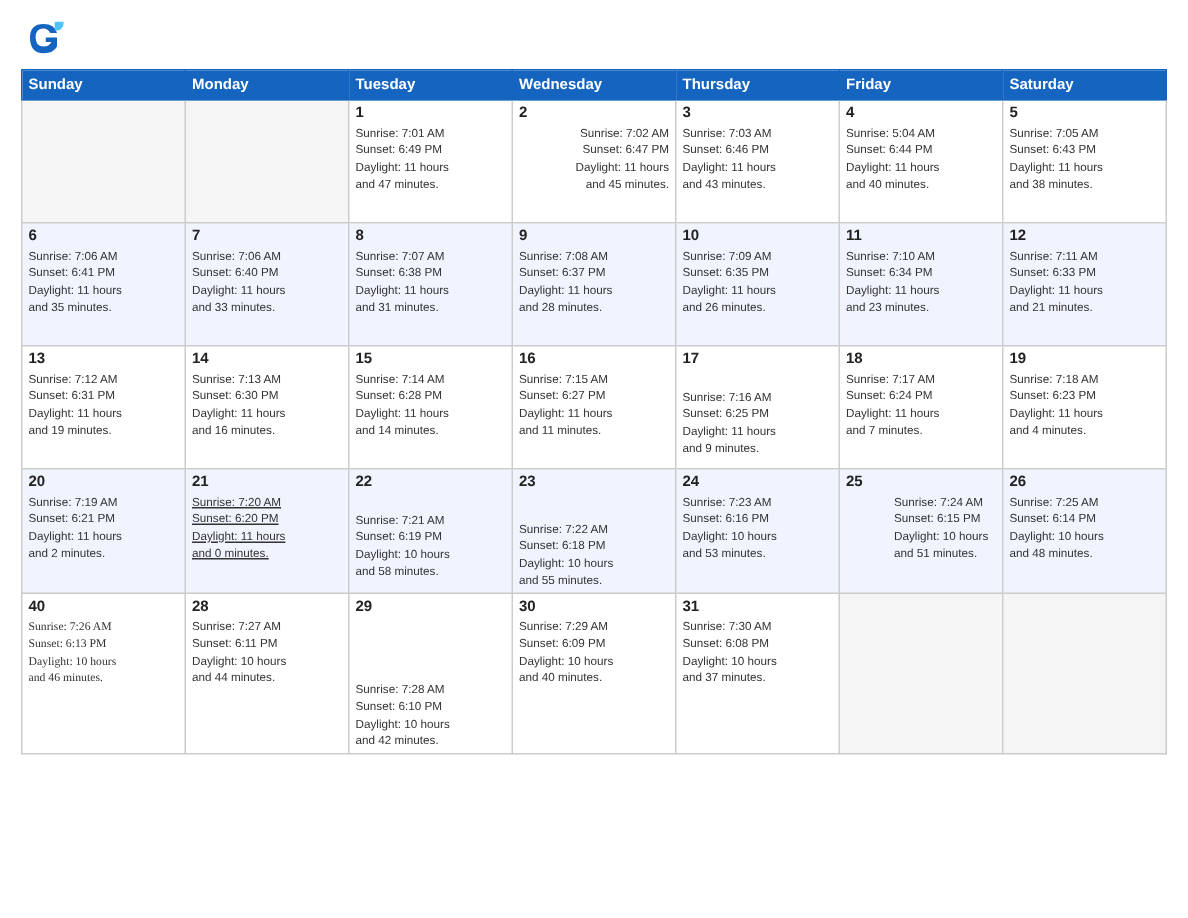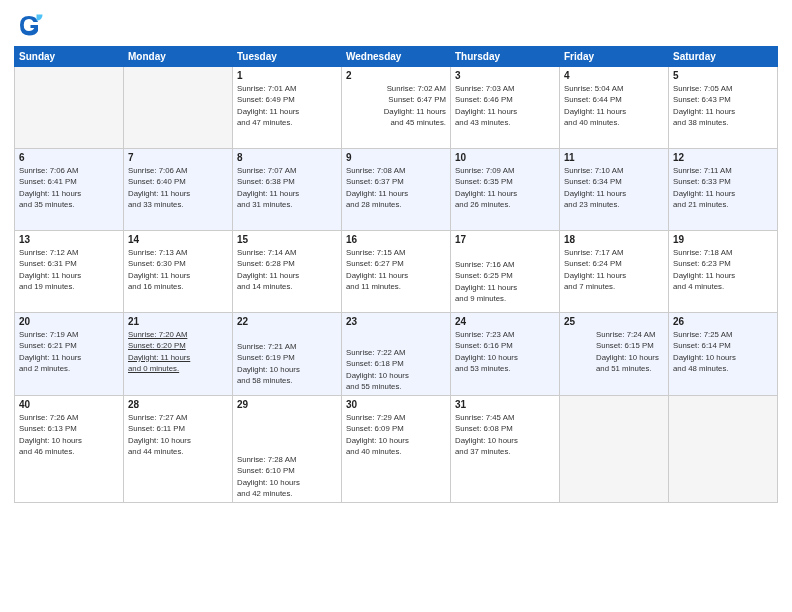--- a/index.html
+++ b/index.html
@@ -316,21 +316,21 @@
             <span class="day-num">26</span>
             <div class="day-info" style="white-space: pre-line;">Sunrise: 7:25 AM
 Sunset: 6:14 PM
 Daylight: 10 hours
 and 48 minutes.</div>
           </td>
         </tr>
         <tr>
           <td>
             <span class="day-num">40</span>
-            <div class="day-info" style="white-space: pre-line;">Sunrise: 7:26 AM
+            <div class="day-info" style="white-space: pre-line; font-family: Liberation Serif, serif;">Sunrise: 7:26 AM
 Sunset: 6:13 PM
 Daylight: 10 hours
 and 46 minutes.</div>
           </td>
           <td>
             <span class="day-num">28</span>
             <div class="day-info" style="white-space: pre-line;">Sunrise: 7:27 AM
 Sunset: 6:11 PM
 Daylight: 10 hours
 and 44 minutes.</div>
@@ -344,21 +344,21 @@
           </td>
           <td>
             <span class="day-num">30</span>
             <div class="day-info" style="white-space: pre-line;">Sunrise: 7:29 AM
 Sunset: 6:09 PM
 Daylight: 10 hours
 and 40 minutes.</div>
           </td>
           <td>
             <span class="day-num">31</span>
-            <div class="day-info" style="white-space: pre-line;">Sunrise: 7:45 AM
+            <div class="day-info" style="white-space: pre-line;">Sunrise: 7:30 AM
 Sunset: 6:08 PM
 Daylight: 10 hours
 and 37 minutes.</div>
           </td>
           <td class="empty"></td>
           <td class="empty"></td>
         </tr>
       </tbody>
   </table>
 </div>

